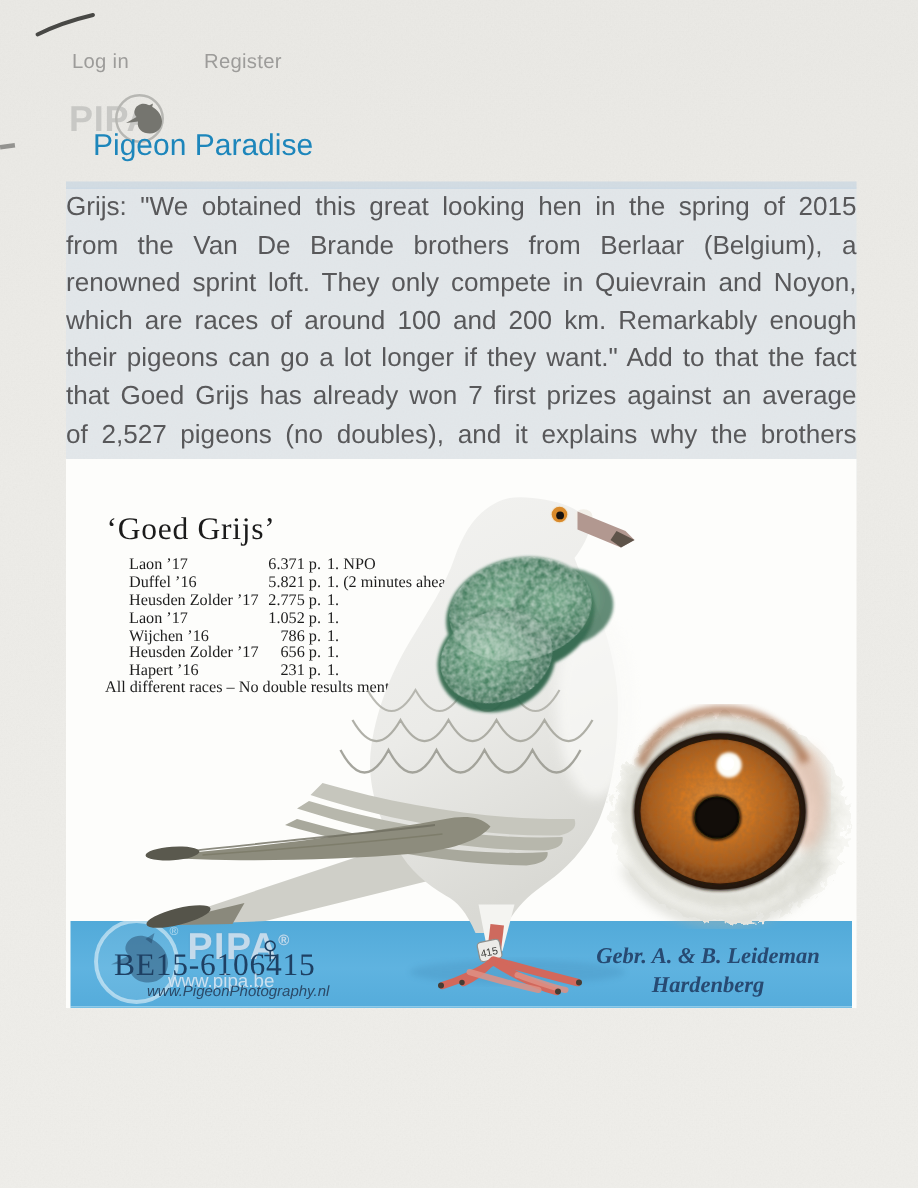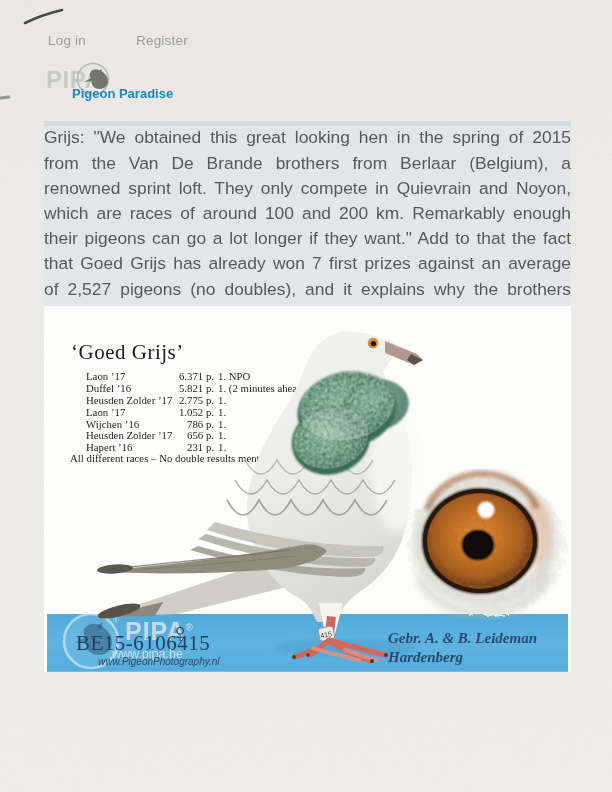--- a/index.html
+++ b/index.html
@@ -10,21 +10,21 @@
 
   
   .nav-link{position:absolute;top:33px;font-size:13.5px;color:#9d9c9a;letter-spacing:.2px;}
   .nav-login{left:48px;}
   .nav-register{left:136px;}
 
   
   .logo-text{position:absolute;left:46px;top:66px;font-size:24px;font-weight:bold;
              color:#c8c8c5;letter-spacing:.5px;}
   .logo-circle{position:absolute;left:74px;top:60px;}
-  .logo-tagline{position:absolute;left:72px;top:86px;font-size:13px;font-weight:bold;color:#1d86bb;}
+  .logo-tagline{position:absolute;left:62px;top:86px;font-size:20px;font-weight:normal;color:#1d86bb;}
 
   
   .article{position:absolute;left:44px;top:108px;width:527px;
            font-size:17.4px;line-height:25.2px;color:#58585a;text-align:justify;
            word-spacing:1.5px;background:rgba(216,227,237,.45);}
   .article::before{content:"";position:absolute;left:0;right:0;top:-4px;height:5px;
            background:rgba(186,206,224,.5);}
 
   
   .photo-card{position:absolute;left:44px;top:306px;width:527px;height:366px;
@@ -49,21 +49,21 @@
            text-shadow:0 0 1px rgba(110,160,200,.9);}
   .wm-reg{font-size:10px;vertical-align:9px;letter-spacing:0;}
   .sex-symbol{position:absolute;left:170px;top:618px;font-family:"Liberation Serif",serif;
               font-size:27px;color:#1d3d5f;}
   .ring-number{position:absolute;left:76px;top:631px;font-family:Liberation Serif, serif;
                font-size:21px;color:#1e4063;letter-spacing:.5px;}
   .wm-url{position:absolute;left:112px;top:647px;font-size:12.5px;font-weight:normal;
           color:rgba(250,252,255,.68);text-shadow:0 0 1px rgba(110,160,200,.8);}
   .wm-photog{position:absolute;left:60px;top:656px;font-family:Liberation Sans, sans-serif;
              font-style:italic;font-size:10px;color:#2b4a68;margin-left:38px;}
-  .breeder{position:absolute;left:388px;top:629px;width:168px;text-align:left;
+  .breeder{position:absolute;left:388px;top:629px;width:168px;text-align:center;
            font-family:"Liberation Serif",serif;font-style:italic;font-weight:bold;
            font-size:15px;line-height:19px;color:#274a72;}
 
   .pigeon-svg{position:absolute;left:45px;top:310px;}
   .pen-mark{position:absolute;left:15px;top:4px;}
   .edge-tick{position:absolute;left:0;top:96px;width:10px;height:3px;background:#4c4c4a;
              opacity:.55;transform:rotate(-8deg);}
 </style>
 </head>
 <body>

